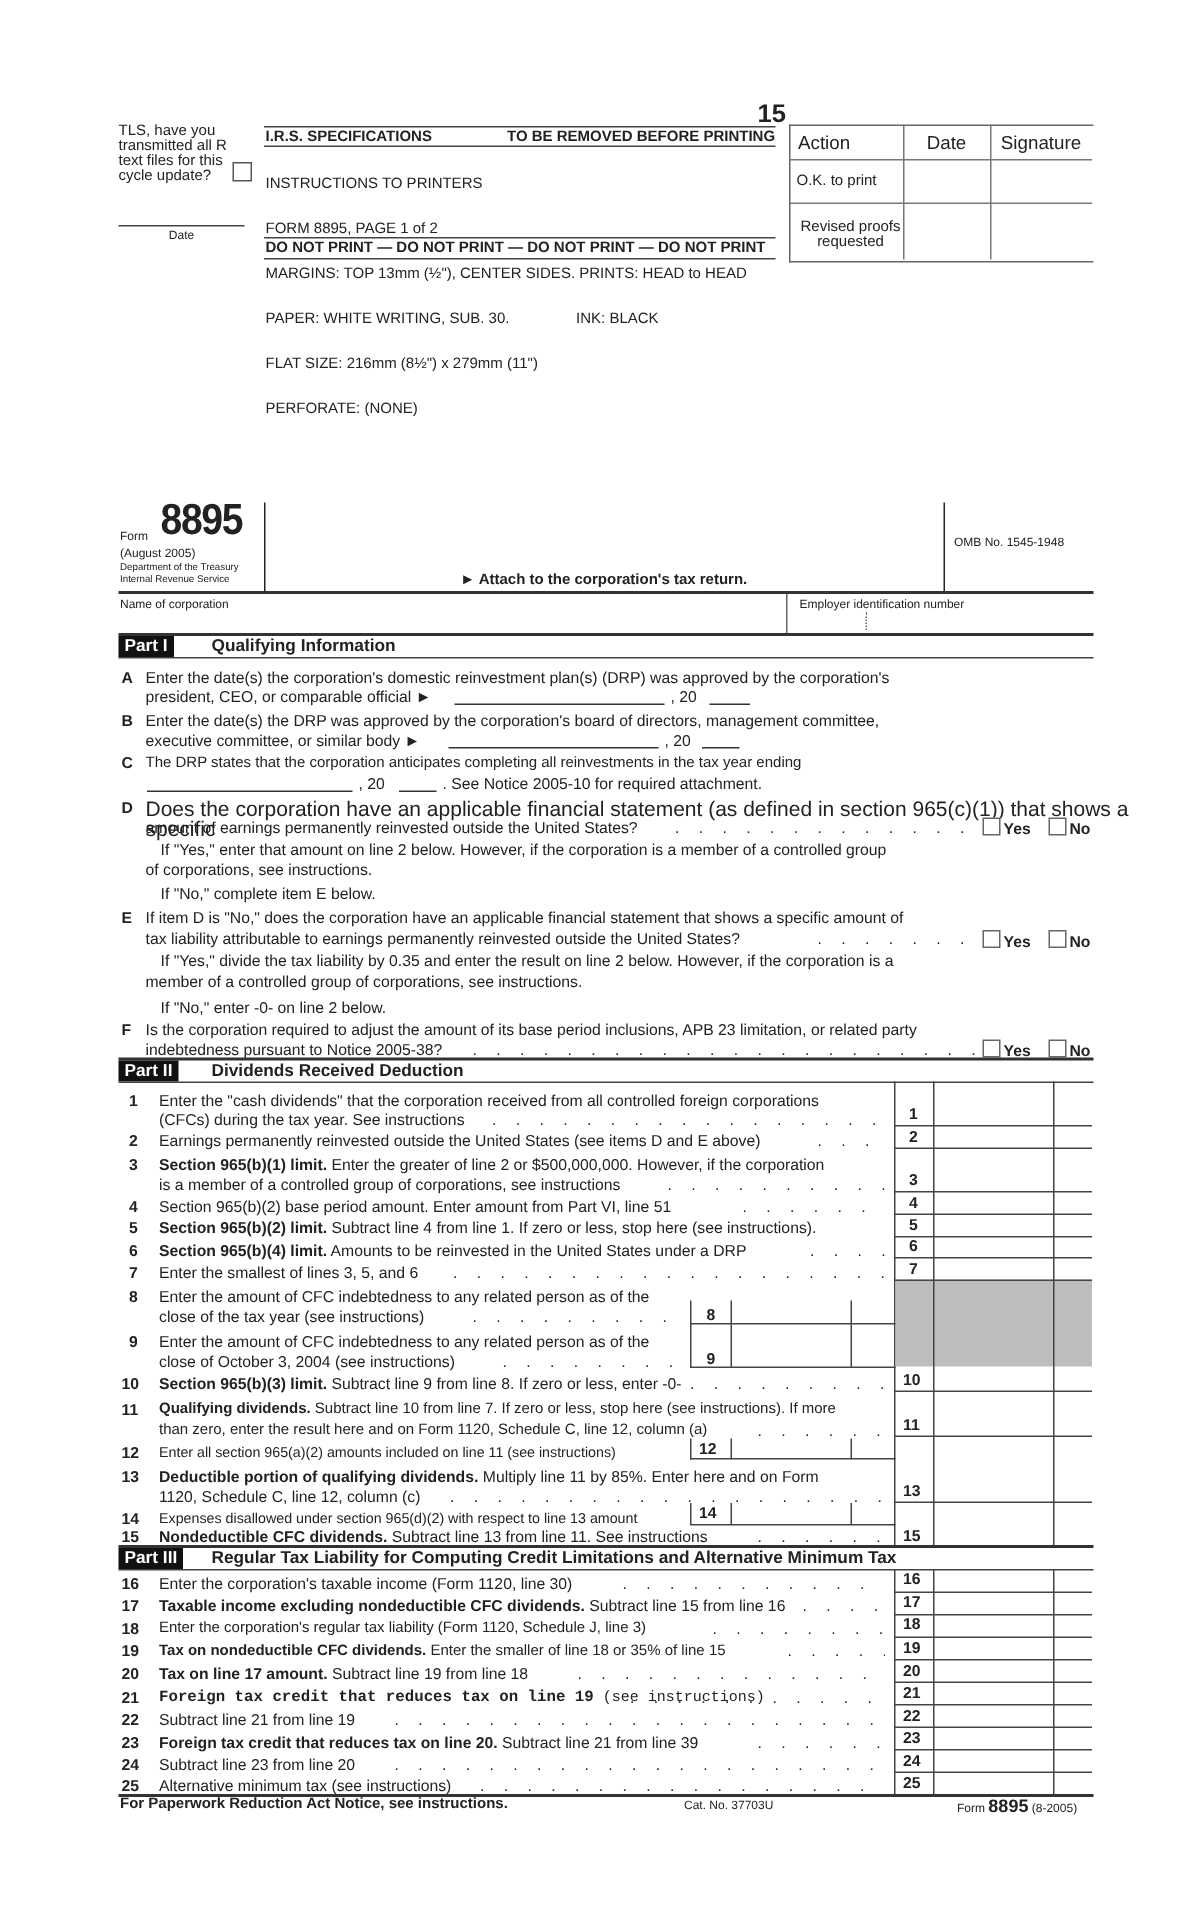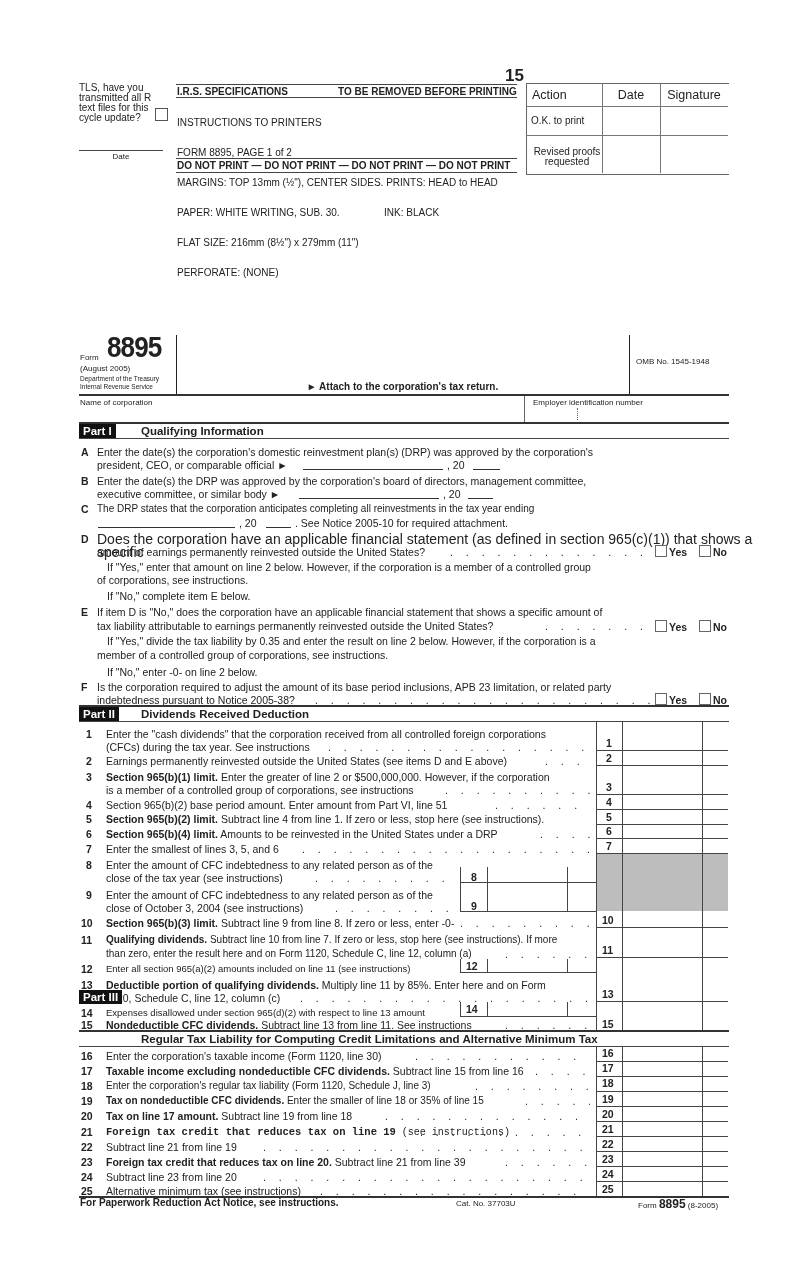--- a/index.html
+++ b/index.html
@@ -261,21 +261,21 @@
 <div class="vl" style="left:567px;top:1002px;height:14px;"></div>
 <div class="hl" style="left:460px;top:1016px;width:137px;"></div>
 <div class="bx" style="left:466px;top:1003px;">14</div>
 <div class="abs" style="left:488px;top:1002px;width:78px;height:13px;"></div>
 
 <div class="ln" style="left:81px;top:1019px;">15</div>
 <div class="lt" style="left:106px;top:1019px;"><b>Nondeductible CFC dividends.</b><span> Subtract line 13 from line 11. See instructions</span></div>
 <div class="lt dots" style="left:505px;top:1019px;width:85px;overflow:hidden;white-space:nowrap;">. . . . . . . . . . . . . . . . . . . . . . . . . . . . . . . . . . . . . . . . . . . . .</div>
 
 <div class="hl2" style="left:79px;top:1030px;width:650px;"></div>
-<div class="partlbl" style="left:79px;top:990px;text-align:right;">Part III</div>
+<div class="partlbl" style="left:79px;top:1032px;text-align:right;">Part III</div>
 <div class="parttitle" style="left:141px;top:1032px;">Regular Tax Liability for Computing Credit Limitations and Alternative Minimum Tax</div>
 <div class="hl" style="left:79px;top:1046px;width:650px;"></div>
 
 <div class="vl" style="left:596px;top:1046px;height:151px;"></div>
 <div class="vl" style="left:622px;top:1046px;height:151px;"></div>
 <div class="vl" style="left:702px;top:1046px;height:151px;"></div>
 
 <div class="hl" style="left:596px;top:1061px;width:132px;"></div>
 <div class="hl" style="left:596px;top:1076px;width:132px;"></div>
 <div class="hl" style="left:596px;top:1091px;width:132px;"></div>

